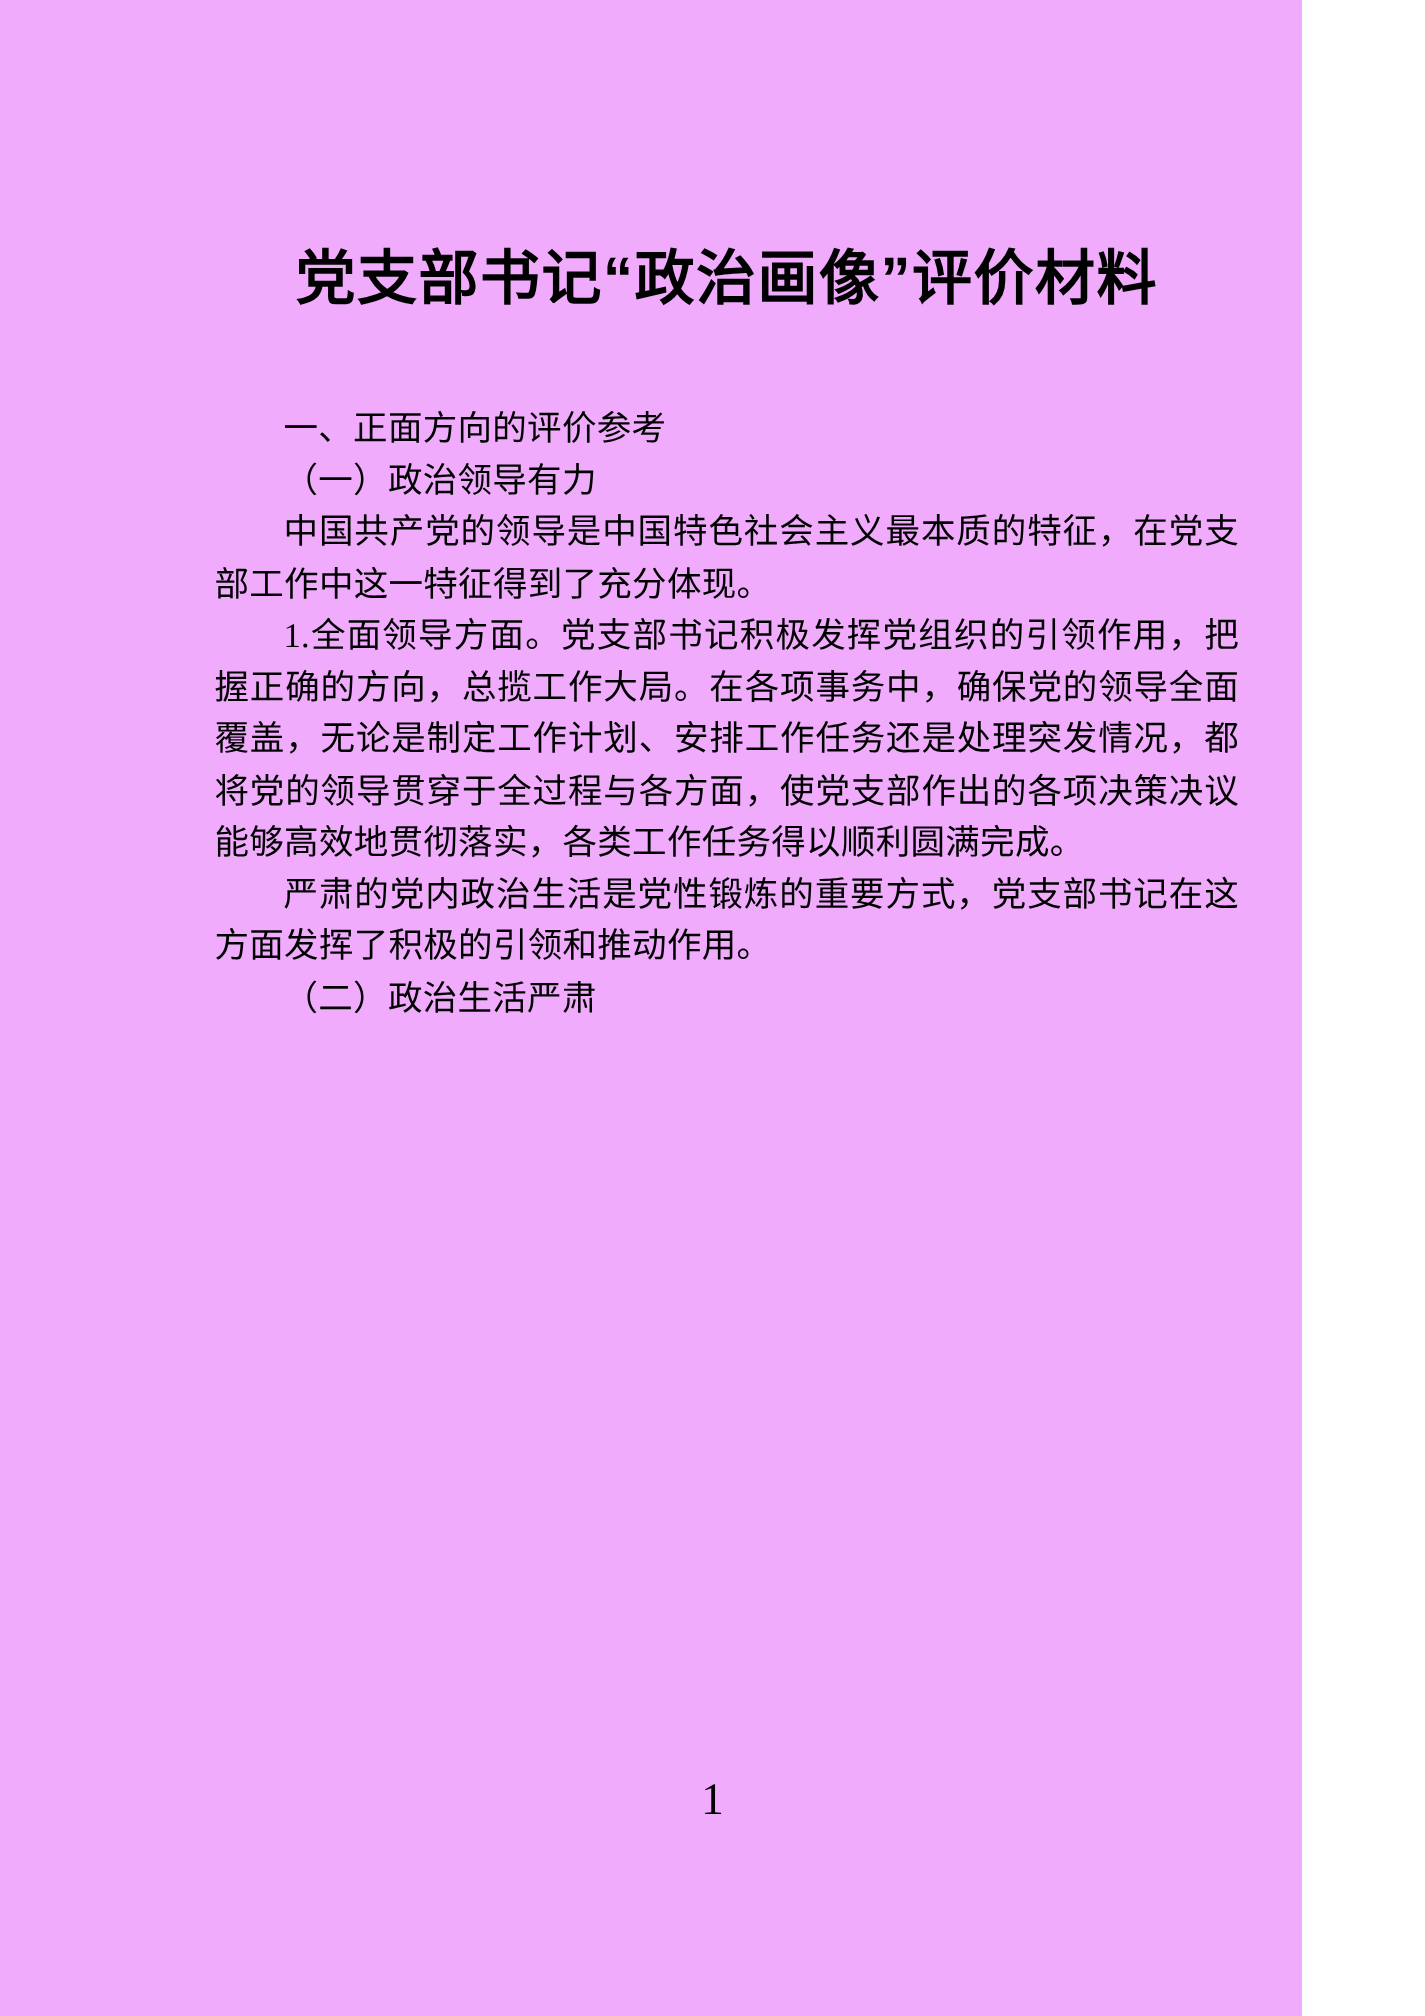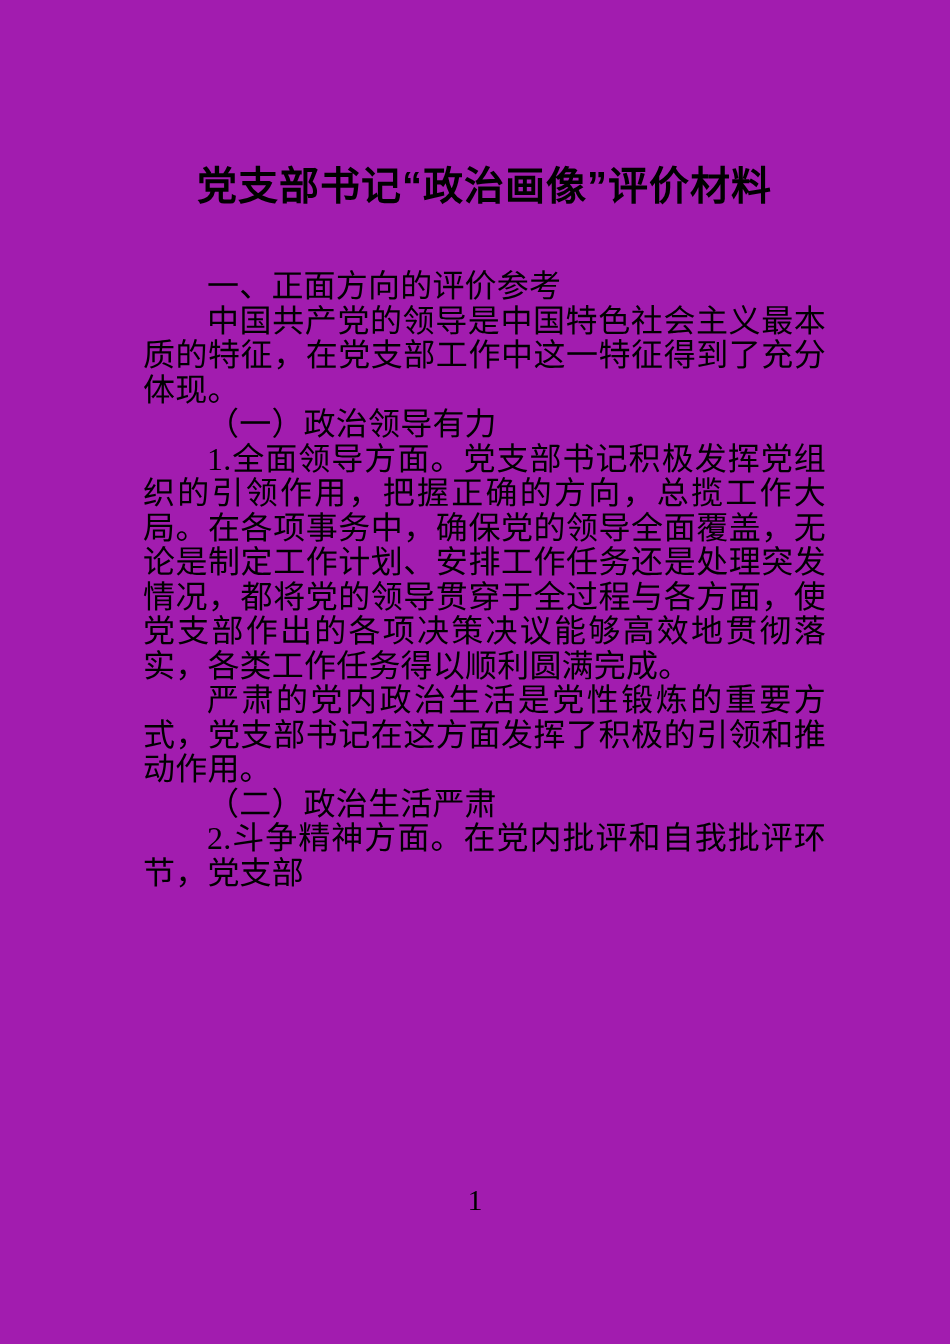--- a/index.html
+++ b/index.html
@@ -2,23 +2,23 @@
 <html lang="zh-CN"><head>
 <meta charset="utf-8">
 <style>
   html, body {
     margin: 0;
     padding: 0;
     background: #ffffff;
   }
   .page {
     position: relative;
-    width: 950px;
+    width: 868px;
     height: 1344px;
-    background: #a21caf;
+    background: #f0abfc;
     overflow: hidden;
     color: #000000;
   }
   .doc-title {
     position: absolute;
     top: 160px;
     left: 143px;
     width: 683px;
     margin: 0;
     text-align: center;
@@ -29,21 +29,21 @@
     letter-spacing: 1px;
     white-space: nowrap;
   }
   .doc-body {
     position: absolute;
     top: 269px;
     left: 143px;
     width: 683px;
     
     font-family: "Liberation Serif", "Liberation Sans", "DejaVu Sans", sans-serif;
-    font-size: 32px;
+    font-size: 23px;
     line-height: 34.5px;
     letter-spacing: 0.2px;
     text-align: justify;
     text-justify: inter-ideograph;
   }
   .doc-body p {
     margin: 0;
     padding: 0;
     text-indent: 2em;
   }
@@ -60,23 +60,22 @@
 </style>
 </head>
 <body>
 
 <div class="page">
 
   <h1 class="doc-title">党支部书记“政治画像”评价材料</h1>
 
   <div class="doc-body">
     <p>一、正面方向的评价参考</p>
+    <p>（一）政治领导有力</p>
     <p>中国共产党的领导是中国特色社会主义最本质的特征，在党支部工作中这一特征得到了充分体现。</p>
-    <p>（一）政治领导有力</p>
     <p>1.全面领导方面。党支部书记积极发挥党组织的引领作用，把握正确的方向，总揽工作大局。在各项事务中，确保党的领导全面覆盖，无论是制定工作计划、安排工作任务还是处理突发情况，都将党的领导贯穿于全过程与各方面，使党支部作出的各项决策决议能够高效地贯彻落实，各类工作任务得以顺利圆满完成。</p>
     <p>严肃的党内政治生活是党性锻炼的重要方式，党支部书记在这方面发挥了积极的引领和推动作用。</p>
     <p>（二）政治生活严肃</p>
-    <p>2.斗争精神方面。在党内批评和自我批评环节，党支部</p>
   </div>
 
   <div class="page-number">1</div>
 
 </div>
 
 </body></html>

